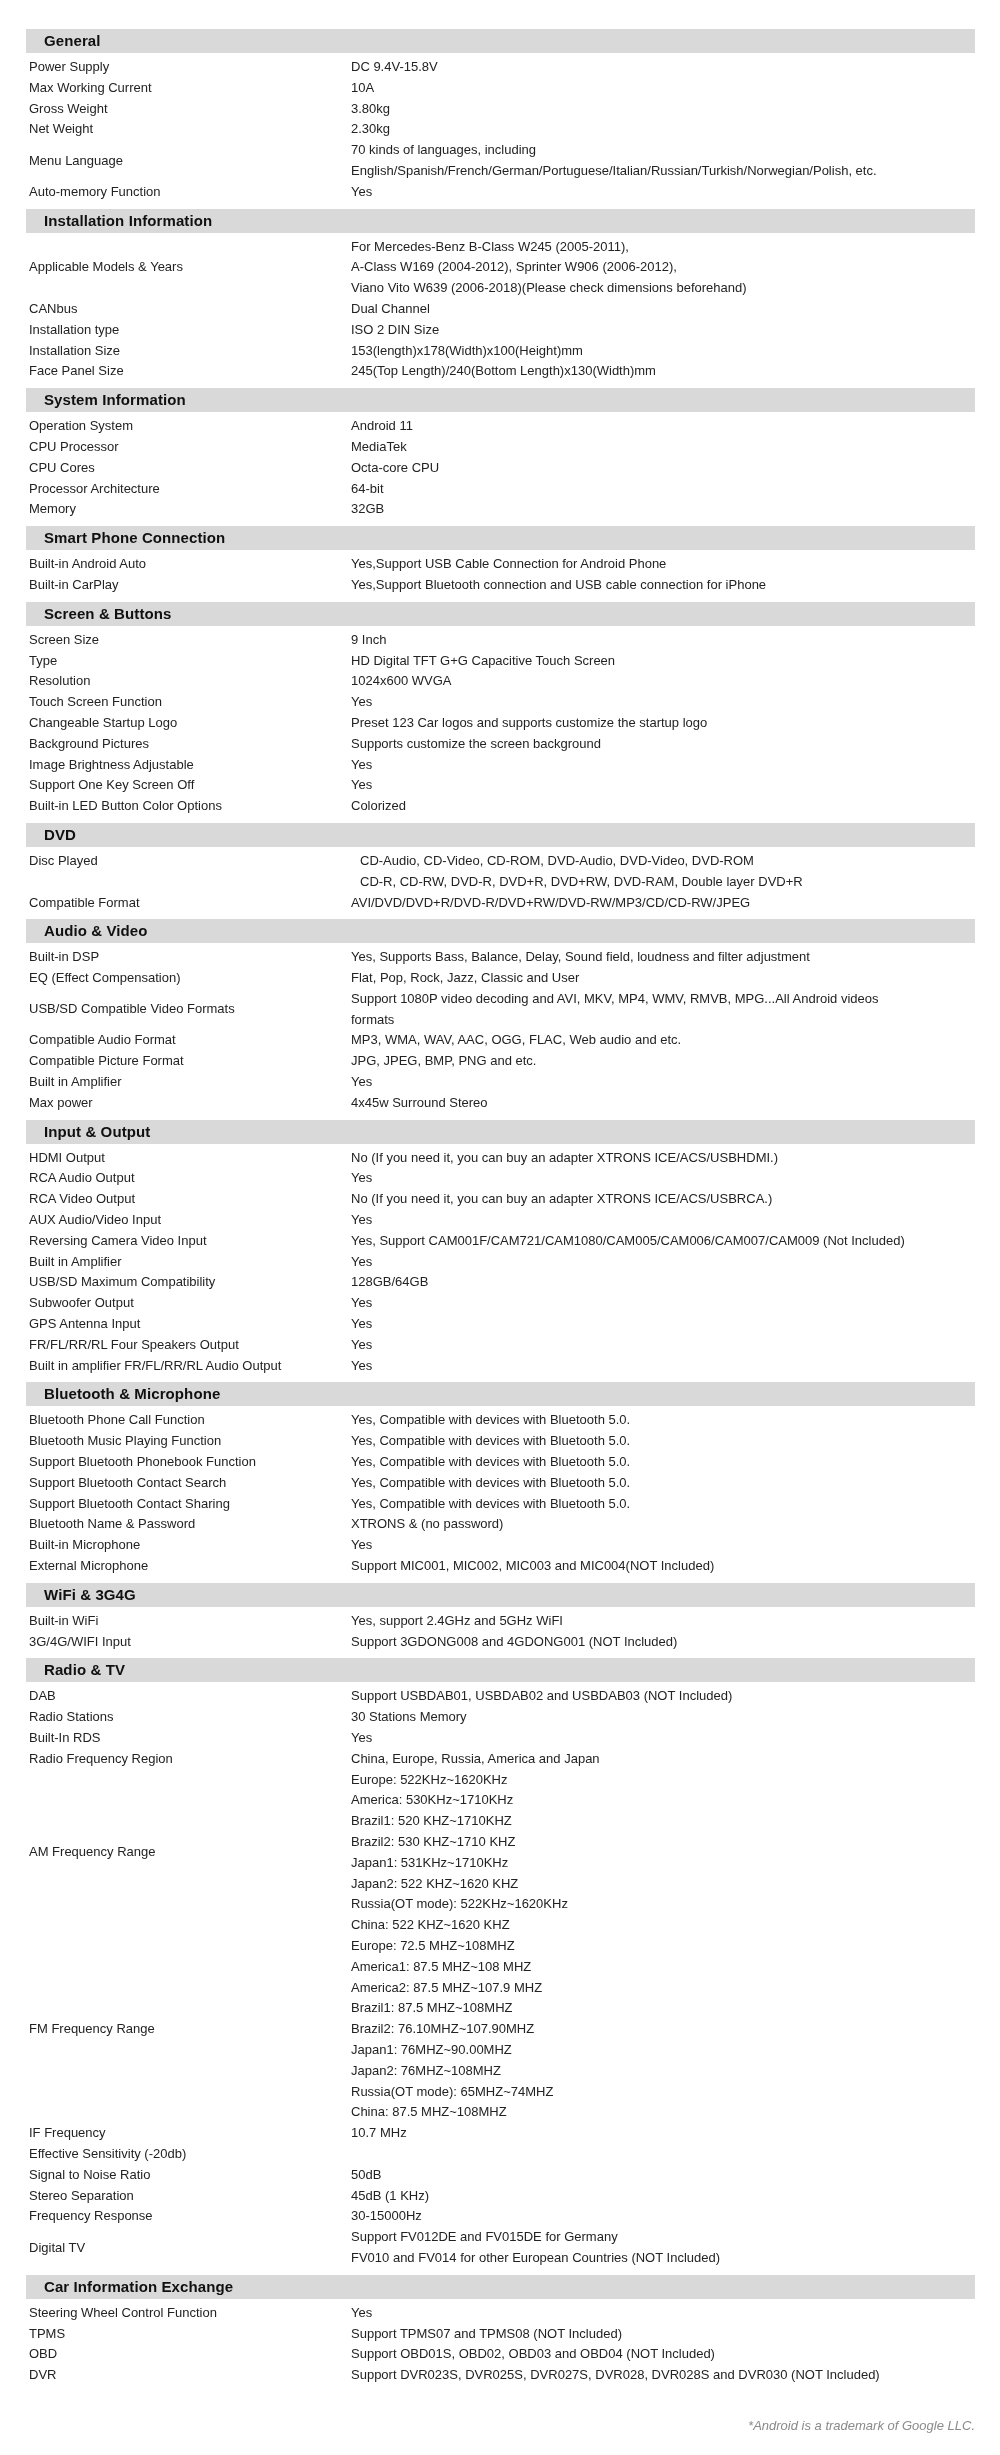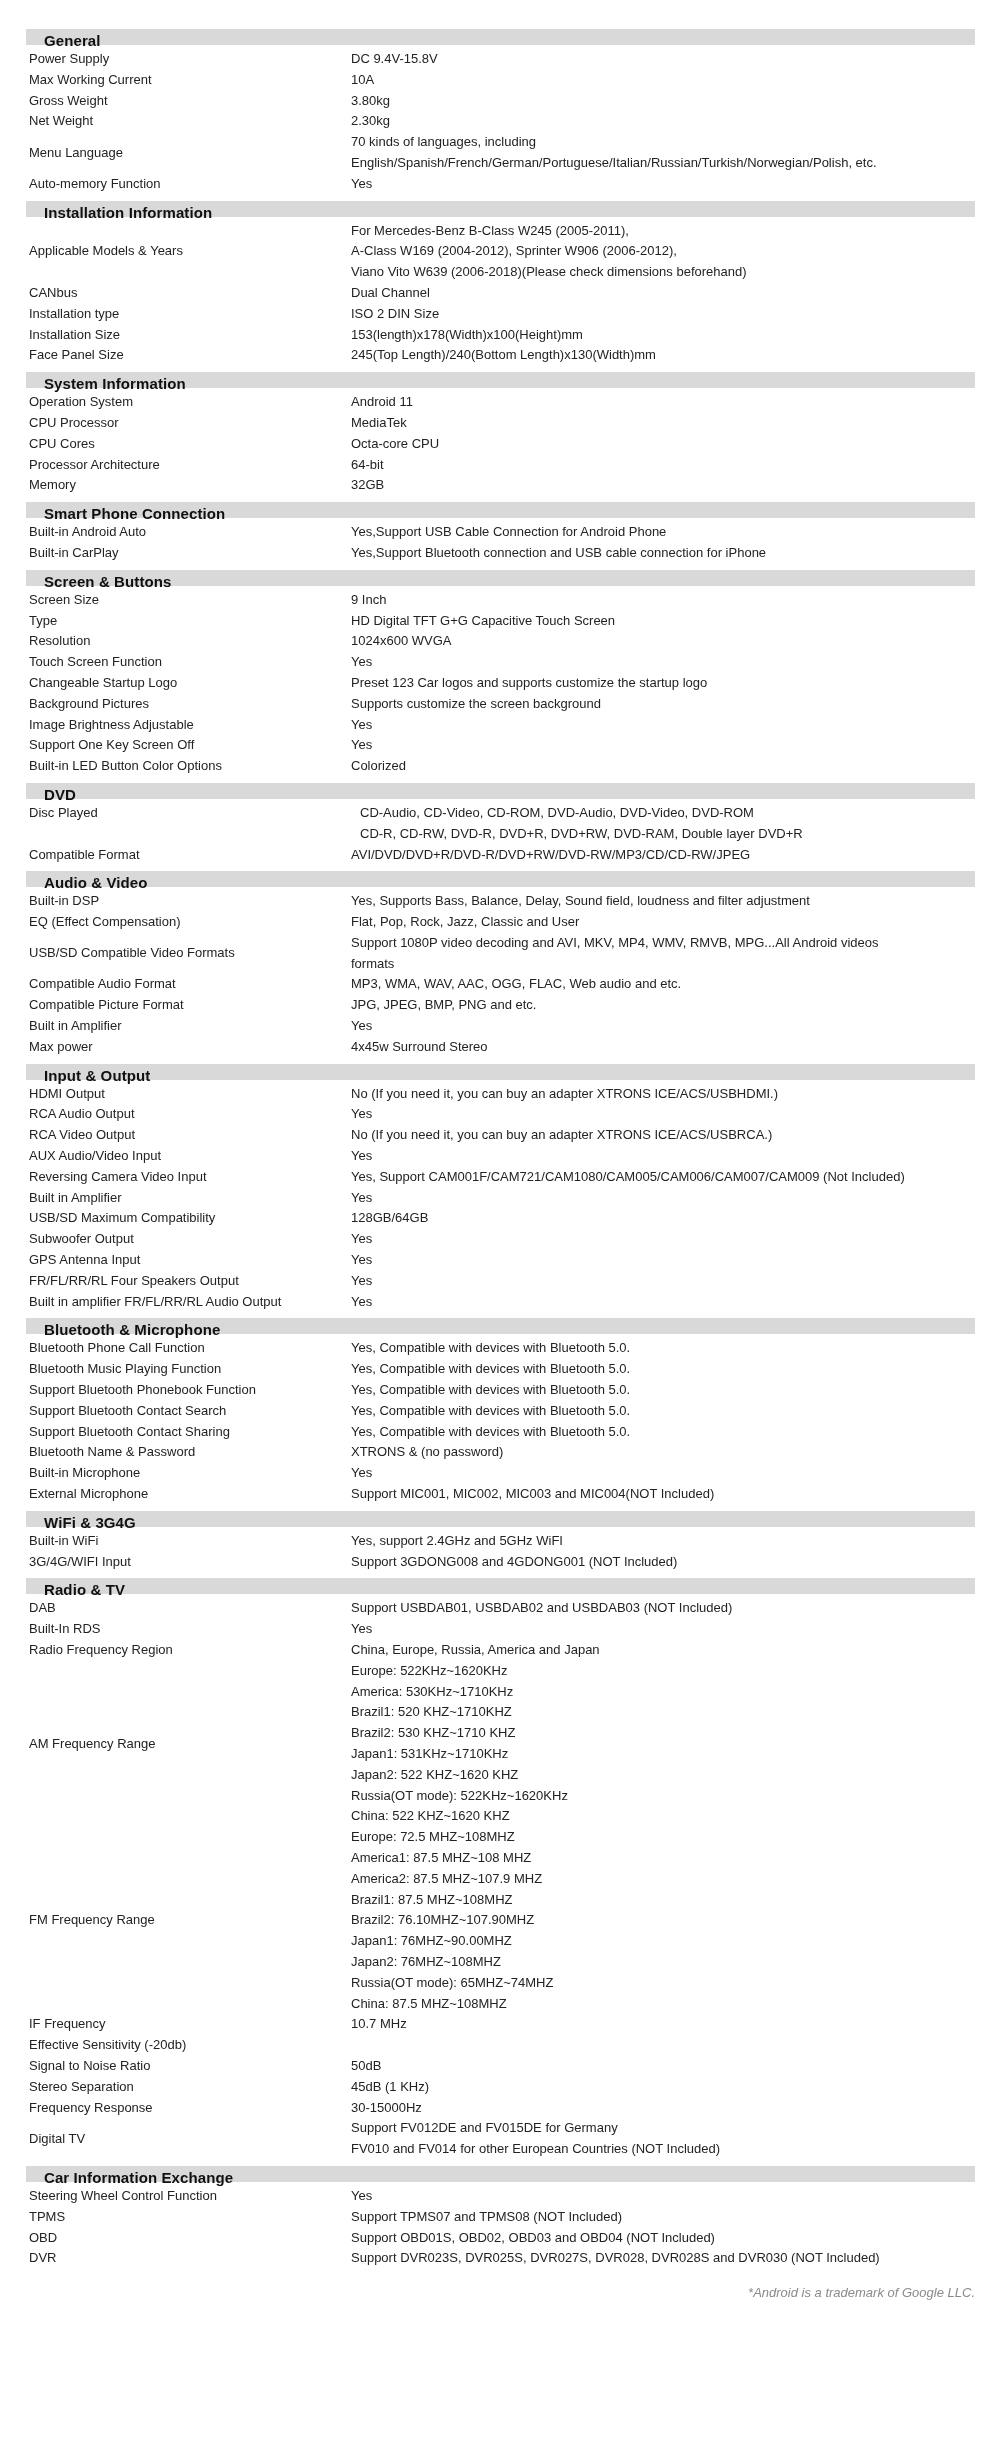--- a/index.html
+++ b/index.html
@@ -13,21 +13,21 @@
     font-family: "Liberation Sans", "DejaVu Sans", sans-serif;
     color: #232323;
     -webkit-font-smoothing: antialiased;
   }
   .sheet {
     padding: 29px 25px 30px 26px;
   }
   .spec-section { margin: 0; }
   .section-header {
     background: var(--bar-color, #d9d9d9);
-    height: 16px;
+    height: 24px;
     line-height: 24px;
     padding-left: 18px;
     margin-top: 6px;
     margin-bottom: 4px;
     font-size: 15px;
     font-weight: bold;
     color: #101010;
     letter-spacing: 0.1px;
   }
   .spec-section:first-child .section-header { margin-top: 0; }
@@ -44,21 +44,21 @@
     line-height: 20.8px;
     color: #232323;
   }
   .spec-value { flex: 1 1 auto; min-width: 0; }
   .spec-value .value-line {
     line-height: 20.8px;
     color: #232323;
     white-space: nowrap;
   }
   .footnote {
-    margin-top: 16px;
+    margin-top: 32px;
     text-align: right;
     font-size: 13px;
     font-style: italic;
     color: var(--muted-color, #8a8a8a);
   }
 </style>
 </head>
 <body style="color: rgb(35, 35, 35);">
 
 <main class="sheet">
@@ -543,20 +543,26 @@
       <span class="section-title">Radio &amp; TV</span>
     </header>
     <div class="rows">
   <div class="spec-row">
     <div class="spec-label">DAB</div>
     <div class="spec-value">
               <div class="value-line">Support USBDAB01, USBDAB02 and USBDAB03 (NOT Included)</div>
             </div>
   </div>
 
+  <div class="spec-row">
+    <div class="spec-label">Radio Stations</div>
+    <div class="spec-value">
+              <div class="value-line">30 Stations Memory</div>
+            </div>
+  </div>
 
   <div class="spec-row">
     <div class="spec-label">Built-In RDS</div>
     <div class="spec-value">
               <div class="value-line">Yes</div>
             </div>
   </div>
 
   <div class="spec-row">
     <div class="spec-label">Radio Frequency Region</div>

